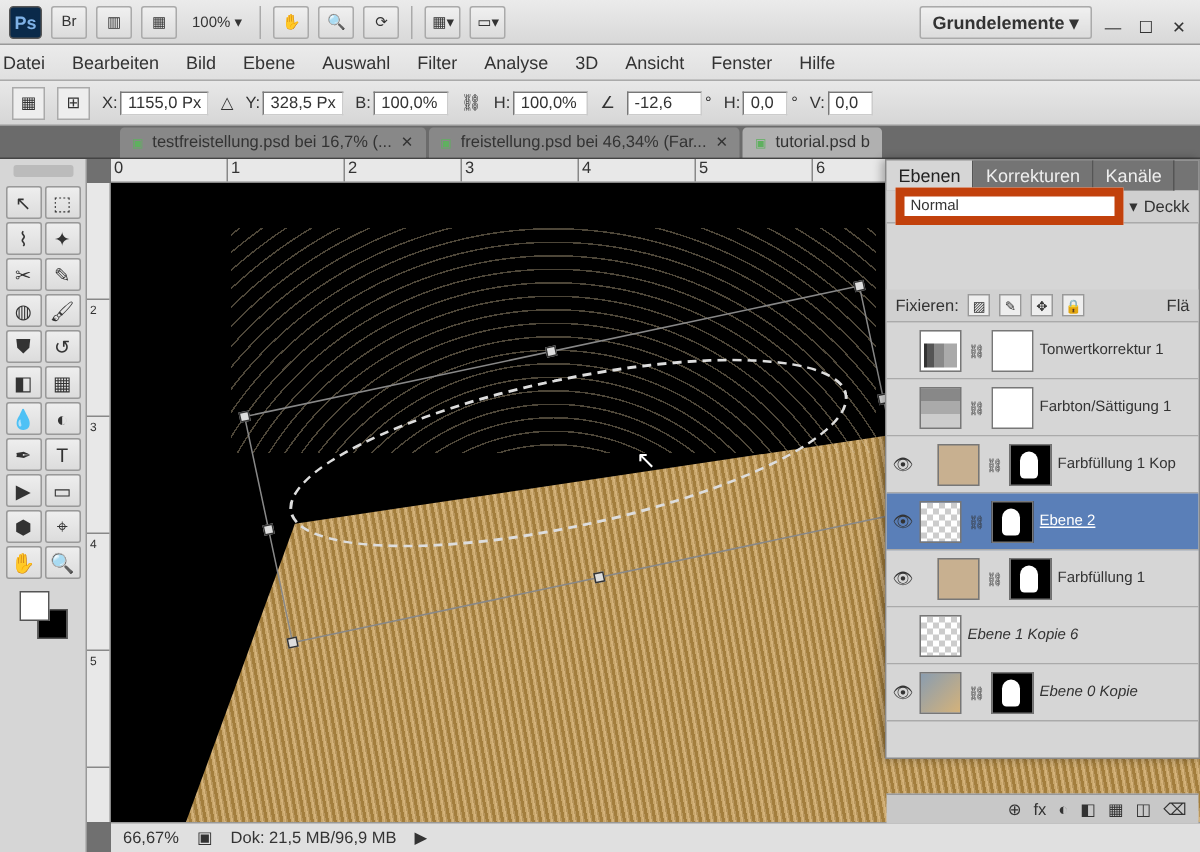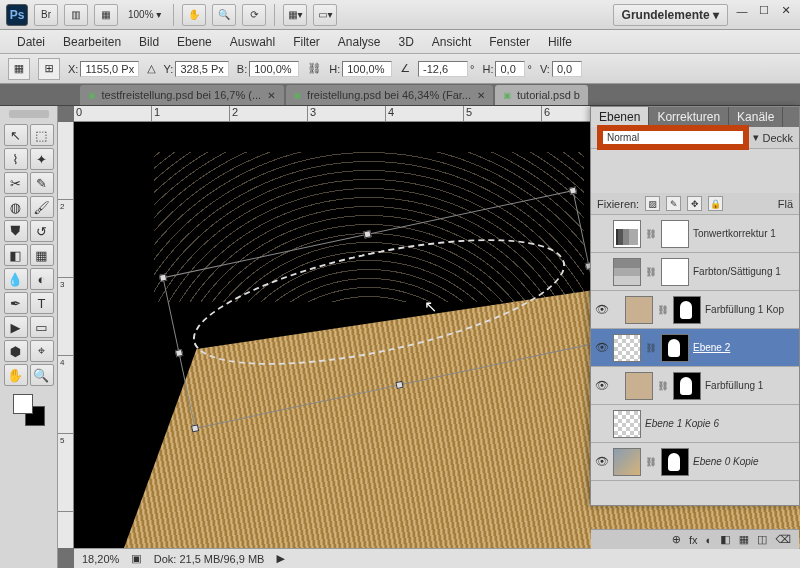--- a/index.html
+++ b/index.html
@@ -2,24 +2,24 @@
 <html><head>
 <meta charset="utf-8">
 <style>
 *{margin:0;padding:0;box-sizing:border-box;font-family:Tahoma,Arial,sans-serif;font-size:11px;color:#333;}
 body{width:800px;height:568px;background:#d6d6d6;overflow:hidden;position:relative;}
 .top-bar{height:30px;background:linear-gradient(#ebebeb,#d8d8d8);border-bottom:1px solid #999;display:flex;align-items:center;padding:0 6px;gap:6px;}
 .ps-logo{width:22px;height:22px;background:#0a2a4a;border-radius:3px;color:#7fb2e6;font-weight:bold;display:flex;align-items:center;justify-content:center;font-size:12px;border:1px solid #555;}
 .tb-btn{width:24px;height:22px;background:linear-gradient(#f0f0f0,#dcdcdc);border:1px solid #aaa;border-radius:2px;display:flex;align-items:center;justify-content:center;font-size:10px;}
 .tb-sep{width:1px;height:22px;background:#aaa;margin:0 2px;}
 .zoom-dd{padding:2px 4px;font-size:10px;}
-.top-right{margin-left:auto;display:flex;align-items:flex-start;gap:6px;}
+.top-right{margin-left:auto;display:flex;align-items:flex-end;gap:6px;}
 .workspace{font-weight:bold;font-size:12px;padding:3px 8px;background:linear-gradient(#f0f0f0,#dcdcdc);border:1px solid #aaa;border-radius:2px;}
 .win-ctrl{width:16px;height:14px;display:flex;align-items:center;justify-content:center;font-size:11px;}
-.menu-bar{height:24px;background:linear-gradient(#ebebeb,#e0e0e0);border-bottom:1px solid #aaa;display:flex;align-items:center;padding:0 17px;gap:18px;}
+.menu-bar{height:24px;background:linear-gradient(#ebebeb,#e0e0e0);border-bottom:1px solid #aaa;display:flex;align-items:center;padding:0 2px;gap:18px;}
 .menu-item{font-size:12px;cursor:default;}
 .options-bar{height:30px;background:linear-gradient(#e8e8e8,#d6d6d6);border-bottom:1px solid #999;display:flex;align-items:center;padding:0 8px;gap:8px;font-size:10px;}
 .opt-icon{width:22px;height:22px;border:1px solid #aaa;background:#eee;display:flex;align-items:center;justify-content:center;}
 .opt-grp{display:flex;align-items:center;gap:2px;}
 .opt-val{border:1px inset #ccc;background:#fff;padding:1px 4px;min-width:50px;display:inline-block;}
 .tabs-bar{height:22px;background:#6b6b6b;display:flex;align-items:flex-end;padding-left:80px;gap:2px;border-bottom:1px solid #444;}
 .tab{height:20px;background:#888;color:#eee;padding:2px 8px;border-radius:3px 3px 0 0;display:flex;align-items:center;gap:6px;font-size:10px;}
 .tab.active{background:#b0b0b0;color:#222;}
 .tab-x{font-size:10px;}
 .tab-icon{color:#5fb05f;font-size:8px;}
@@ -246,21 +246,21 @@
         <div class="h" style="top:50%;left:-4px;margin-top:-4px"></div>
           <div class="h" style="top:50%;right:-4px;margin-top:-4px"></div>
         <div class="h" style="bottom:-4px;left:-4px"></div>
           <div class="h" style="bottom:-4px;left:50%;margin-left:-4px"></div>
           <div class="h" style="bottom:-4px;right:-4px"></div>
       </div>
       <div class="sel-ellipse" style="top:130px;left:115px;width:380px;height:100px;transform:rotate(-12deg);"></div>
       <div class="cursor" style="top:175px;left:350px;">↖</div>
     </div>
     <div class="status-bar">
-      <span>18,20%</span>
+      <span>66,67%</span>
       <span>▣</span>
       <span>Dok: 21,5 MB/96,9 MB</span>
       <span>▶</span>
     </div>
   </div>
 </div>
 
 <div class="panels">
   <div class="panel-tabs">
     <div class="ptab active">Ebenen</div>

